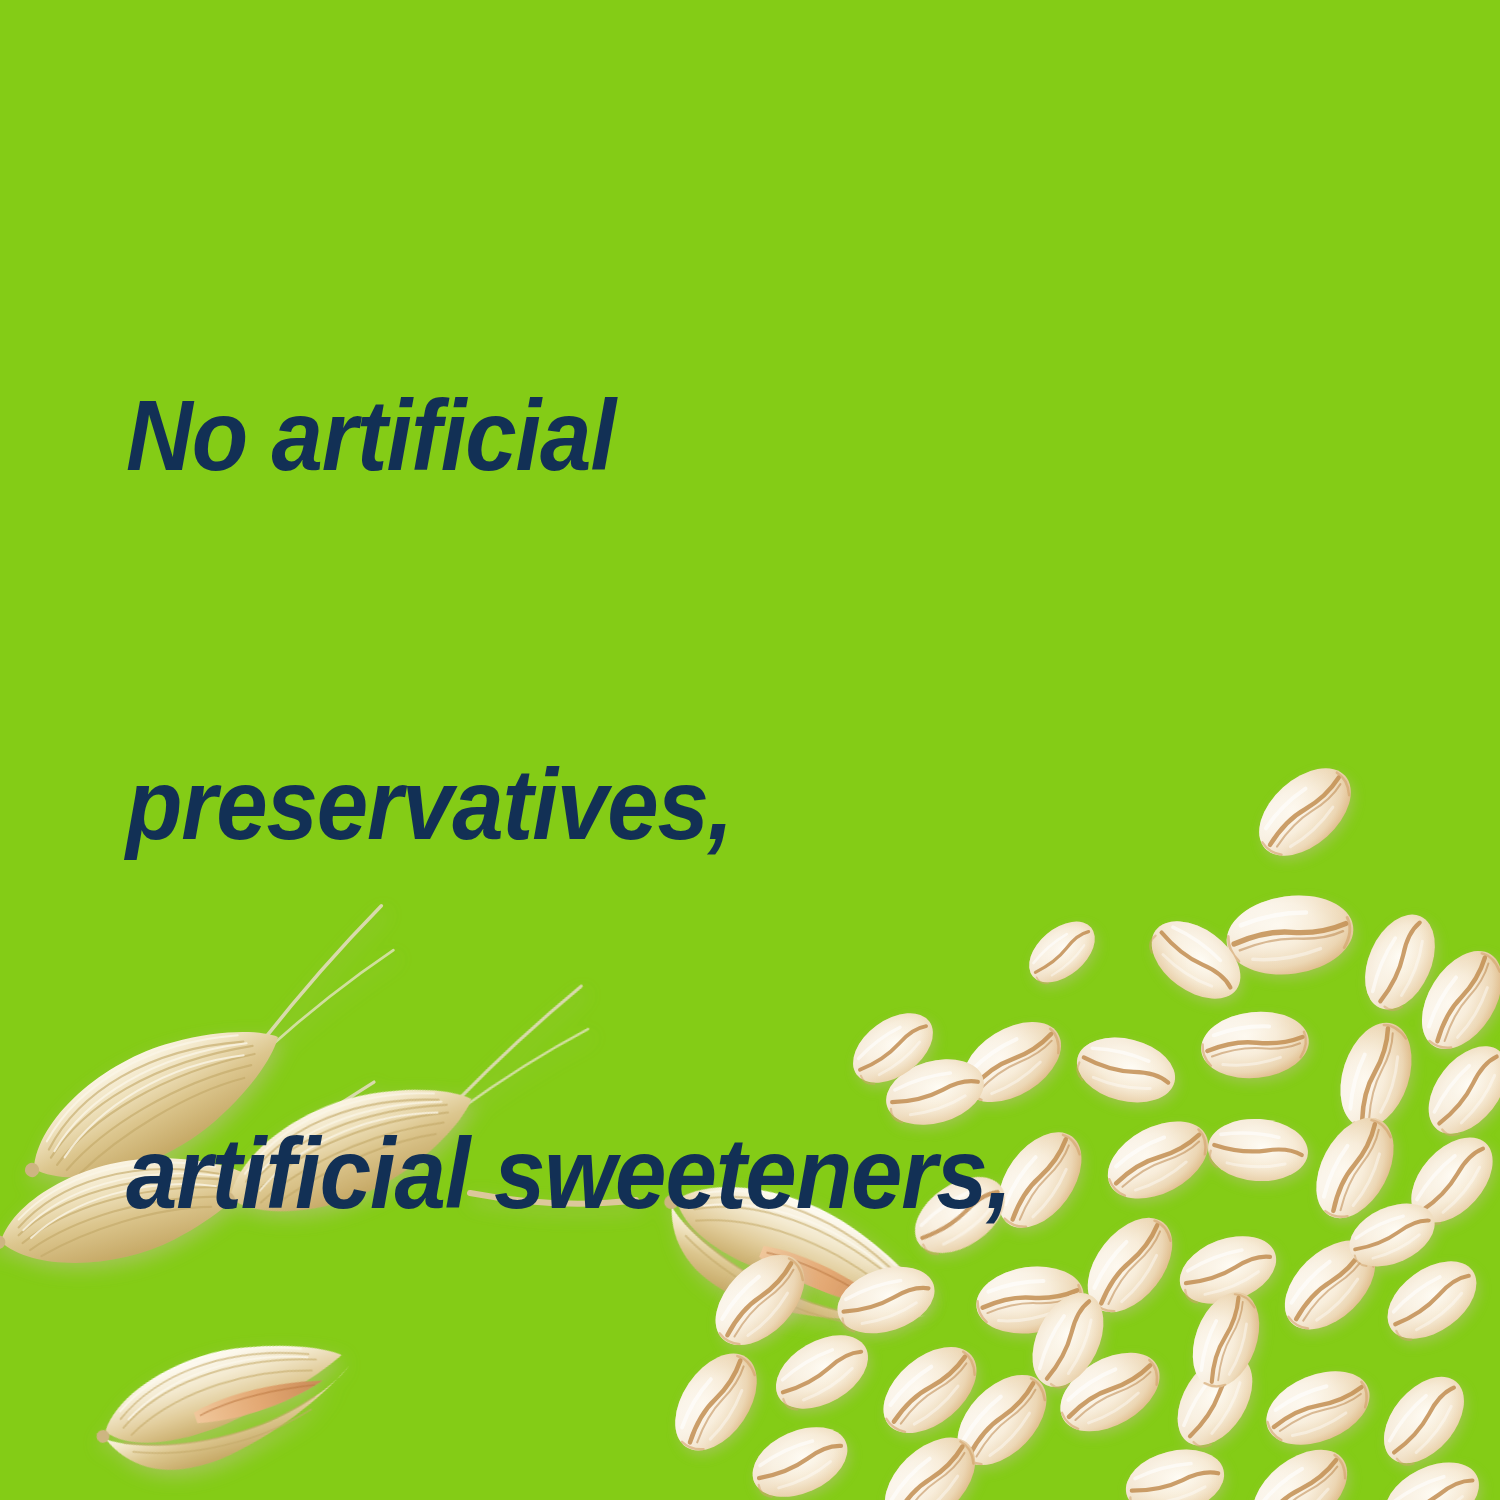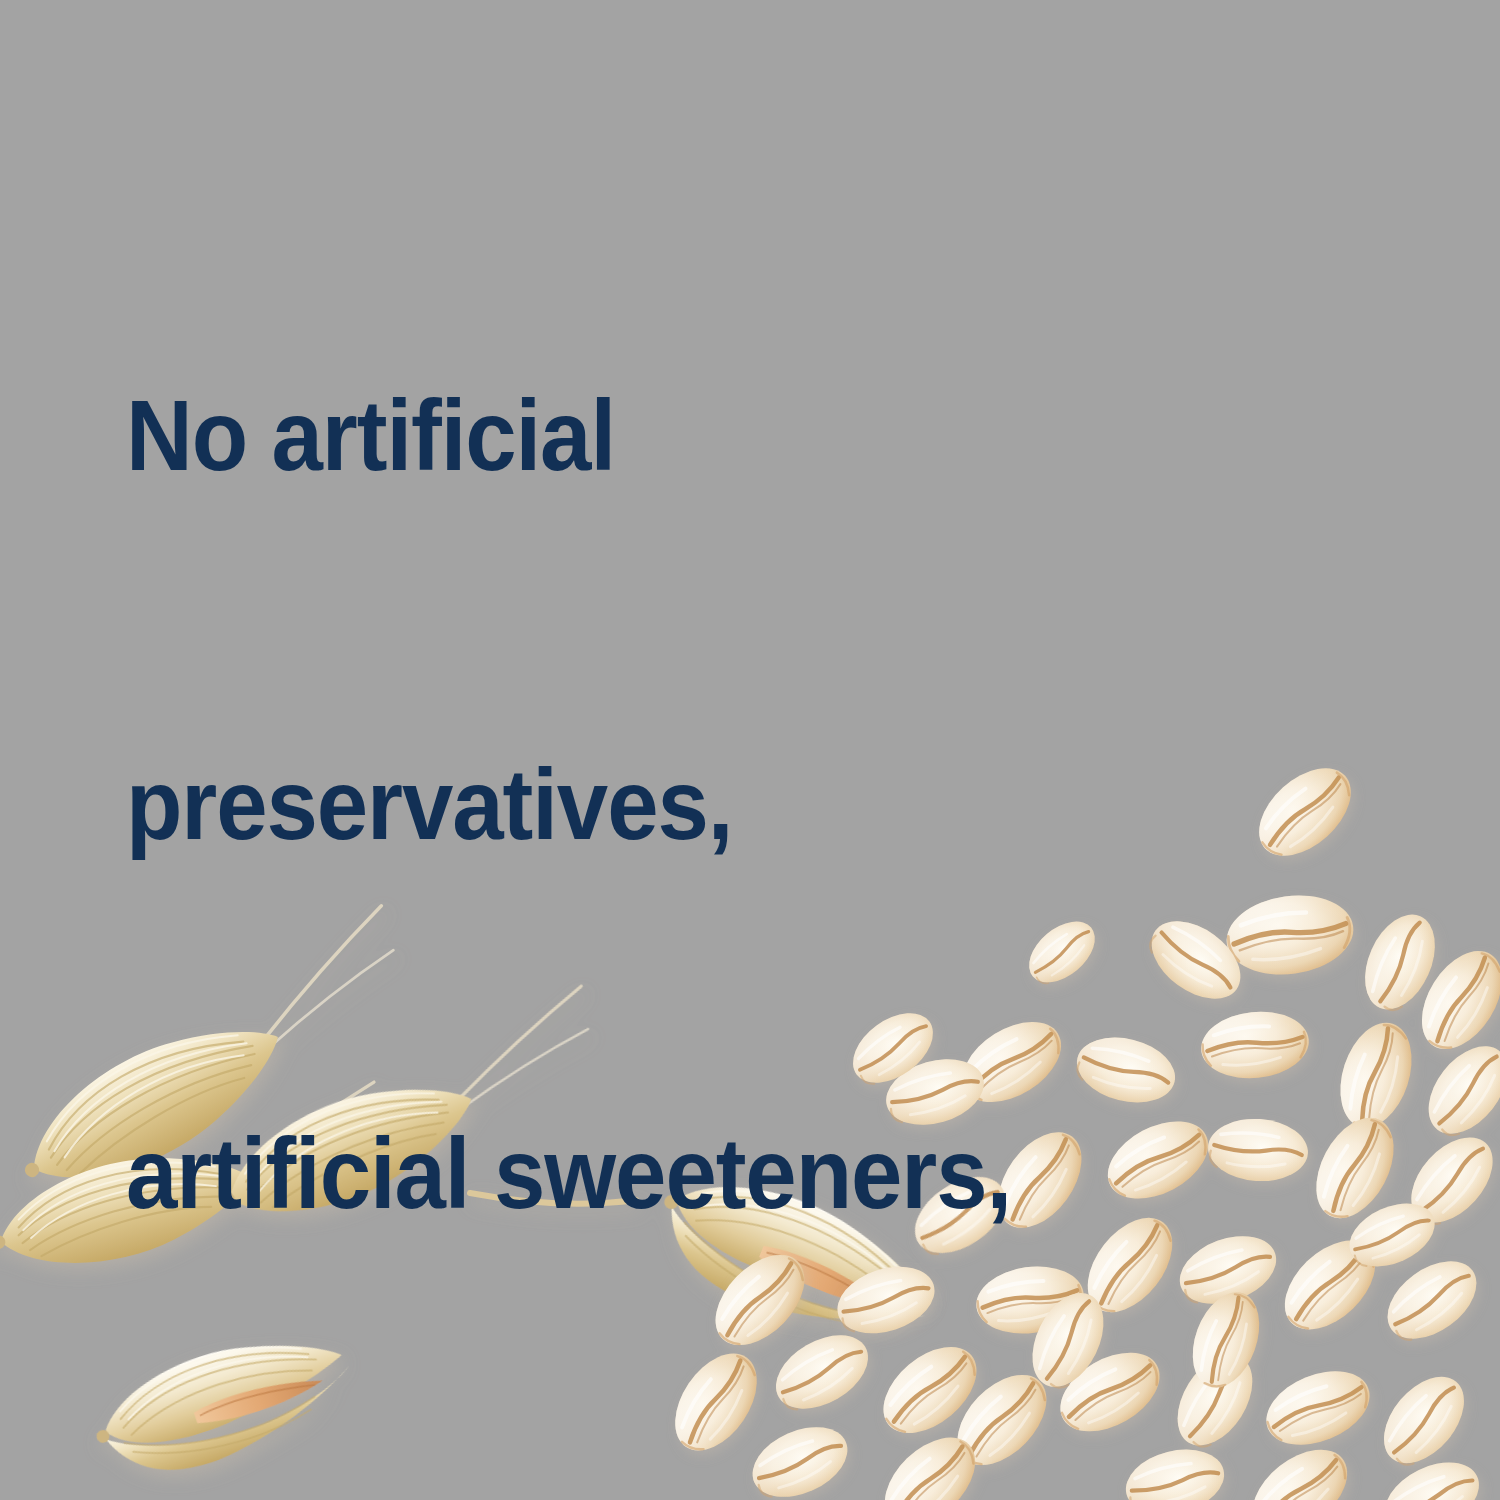--- a/index.html
+++ b/index.html
@@ -53,21 +53,21 @@
   }
   #produce svg {
     display: block;
     width: 1500px;
     height: 1500px;
   }
 </style>
 </head>
 <body style="background: rgb(249, 244, 237);">
 
-<div id="stage" style="background: #a3a3a3;">
+<div id="stage" style="background: #84cc16; font-style: italic;">
 
   <div id="produce">
     <svg viewBox="0 0 1500 1500" xmlns="http://www.w3.org/2000/svg" aria-hidden="true">
       <defs>
 
         <filter id="softShadow" x="-60%" y="-60%" width="220%" height="220%">
           <feDropShadow dx="4" dy="7" stdDeviation="9" flood-color="#cdbfae" flood-opacity="0.42"></feDropShadow>
         </filter>
         <filter id="tinyShadow" x="-60%" y="-60%" width="220%" height="220%">
           <feDropShadow dx="3" dy="5" stdDeviation="6" flood-color="#cdbfae" flood-opacity="0.35"></feDropShadow>

